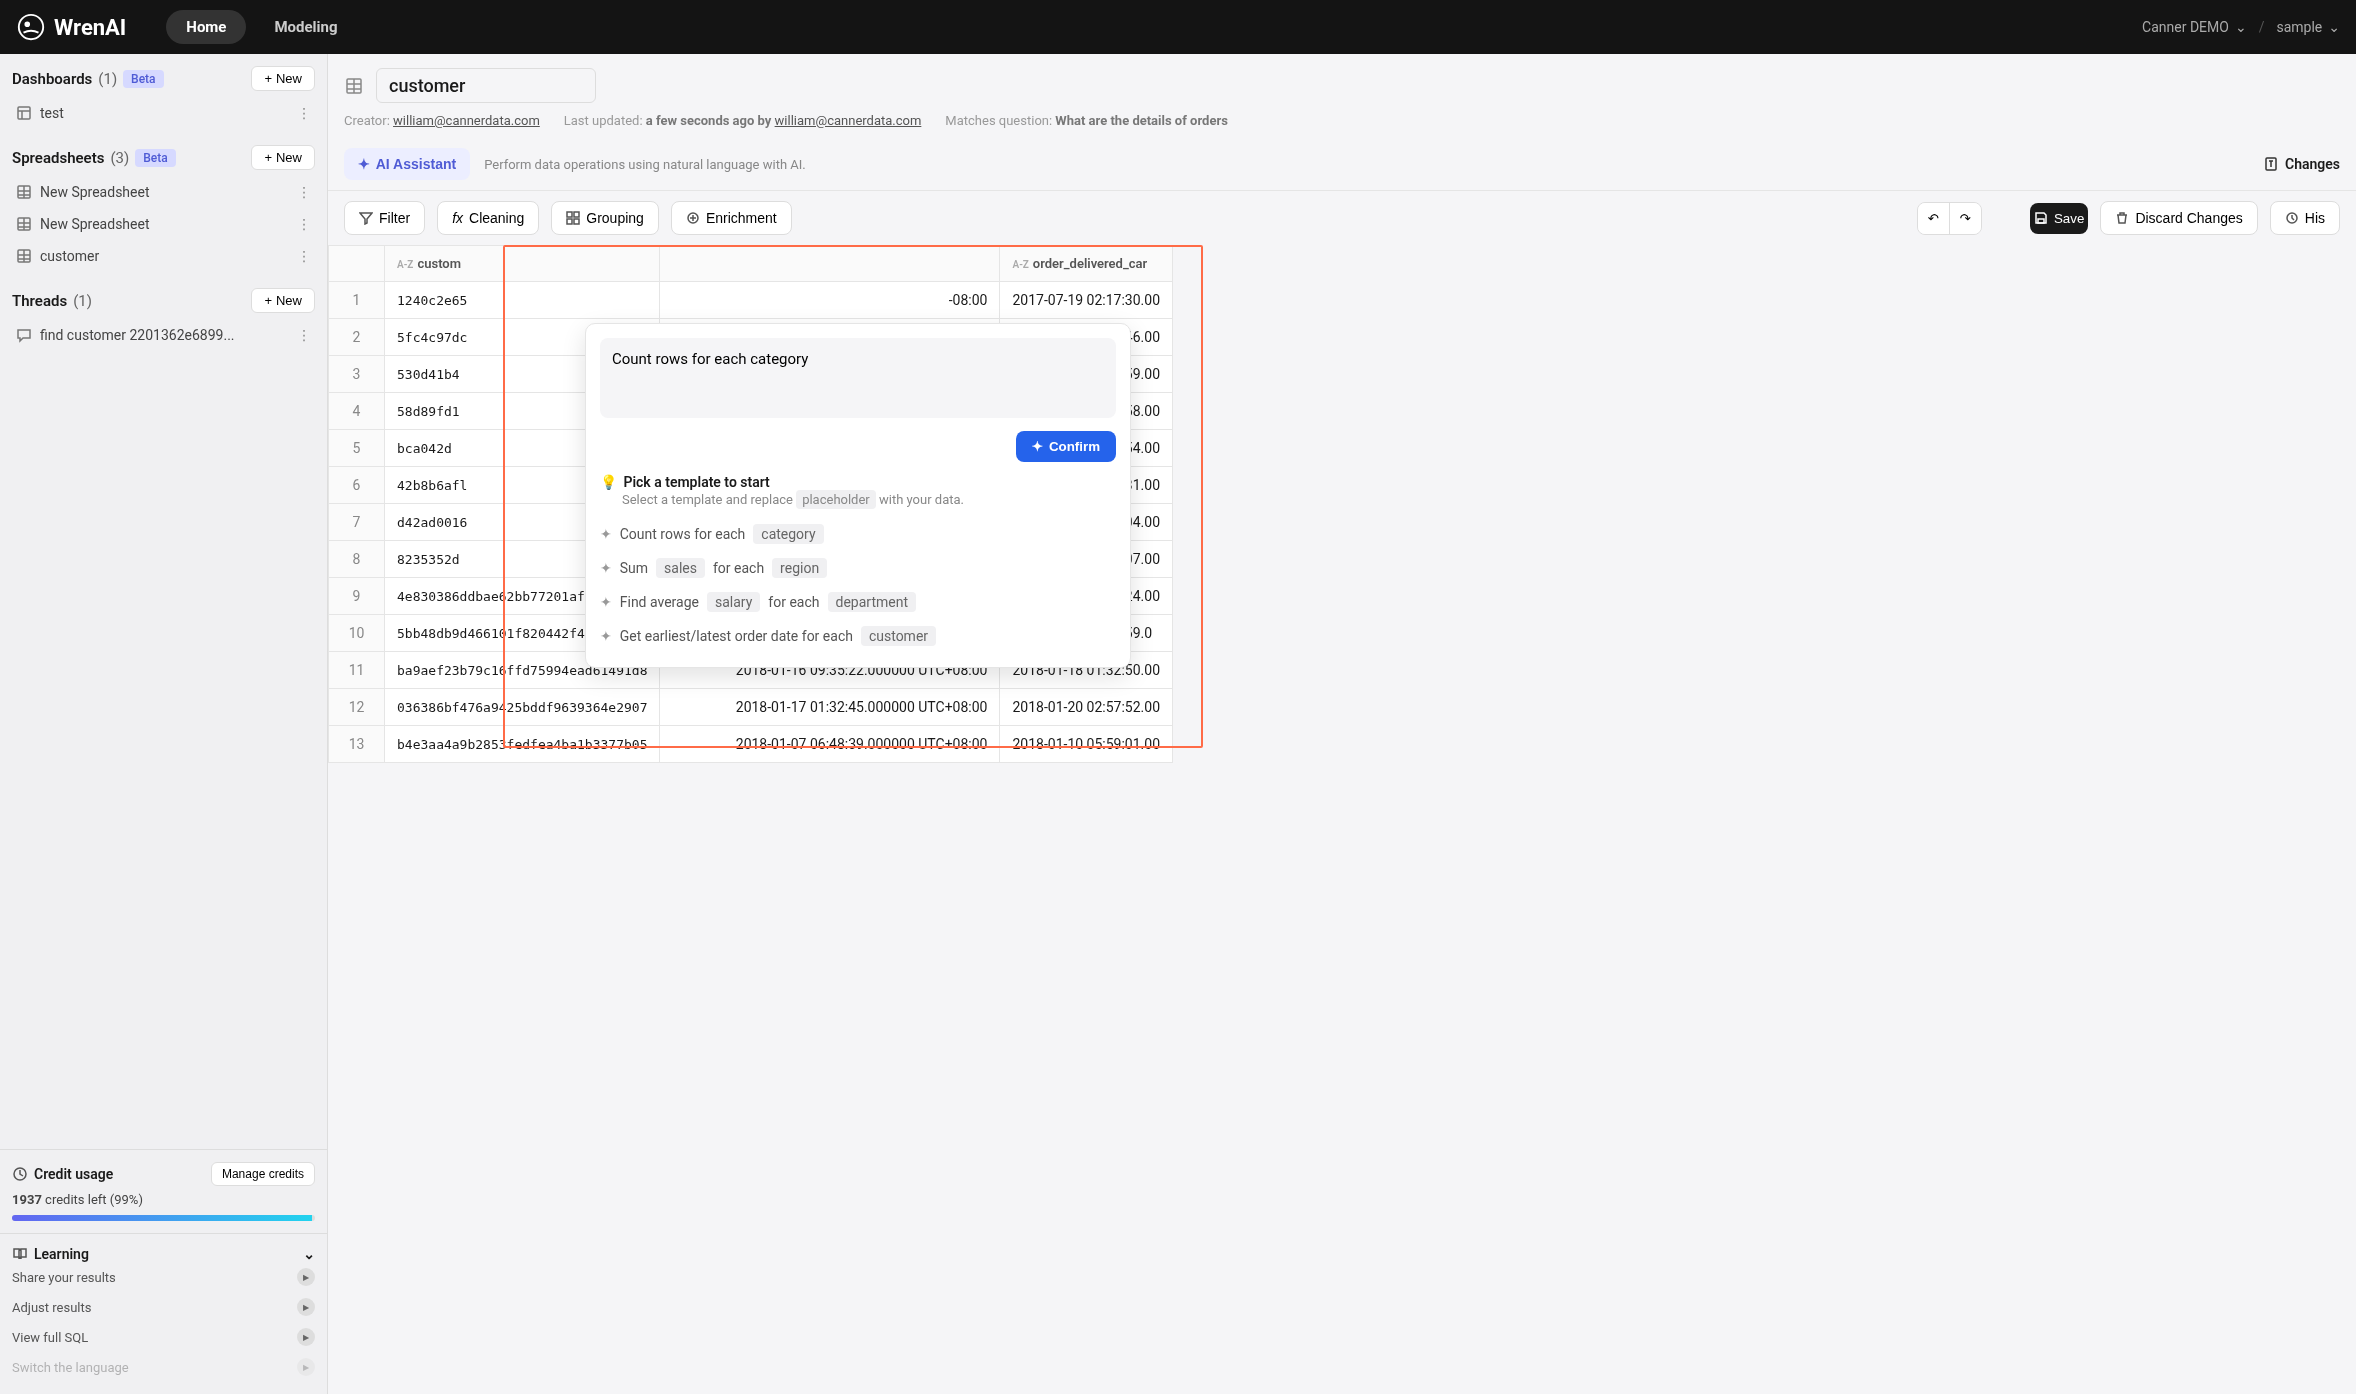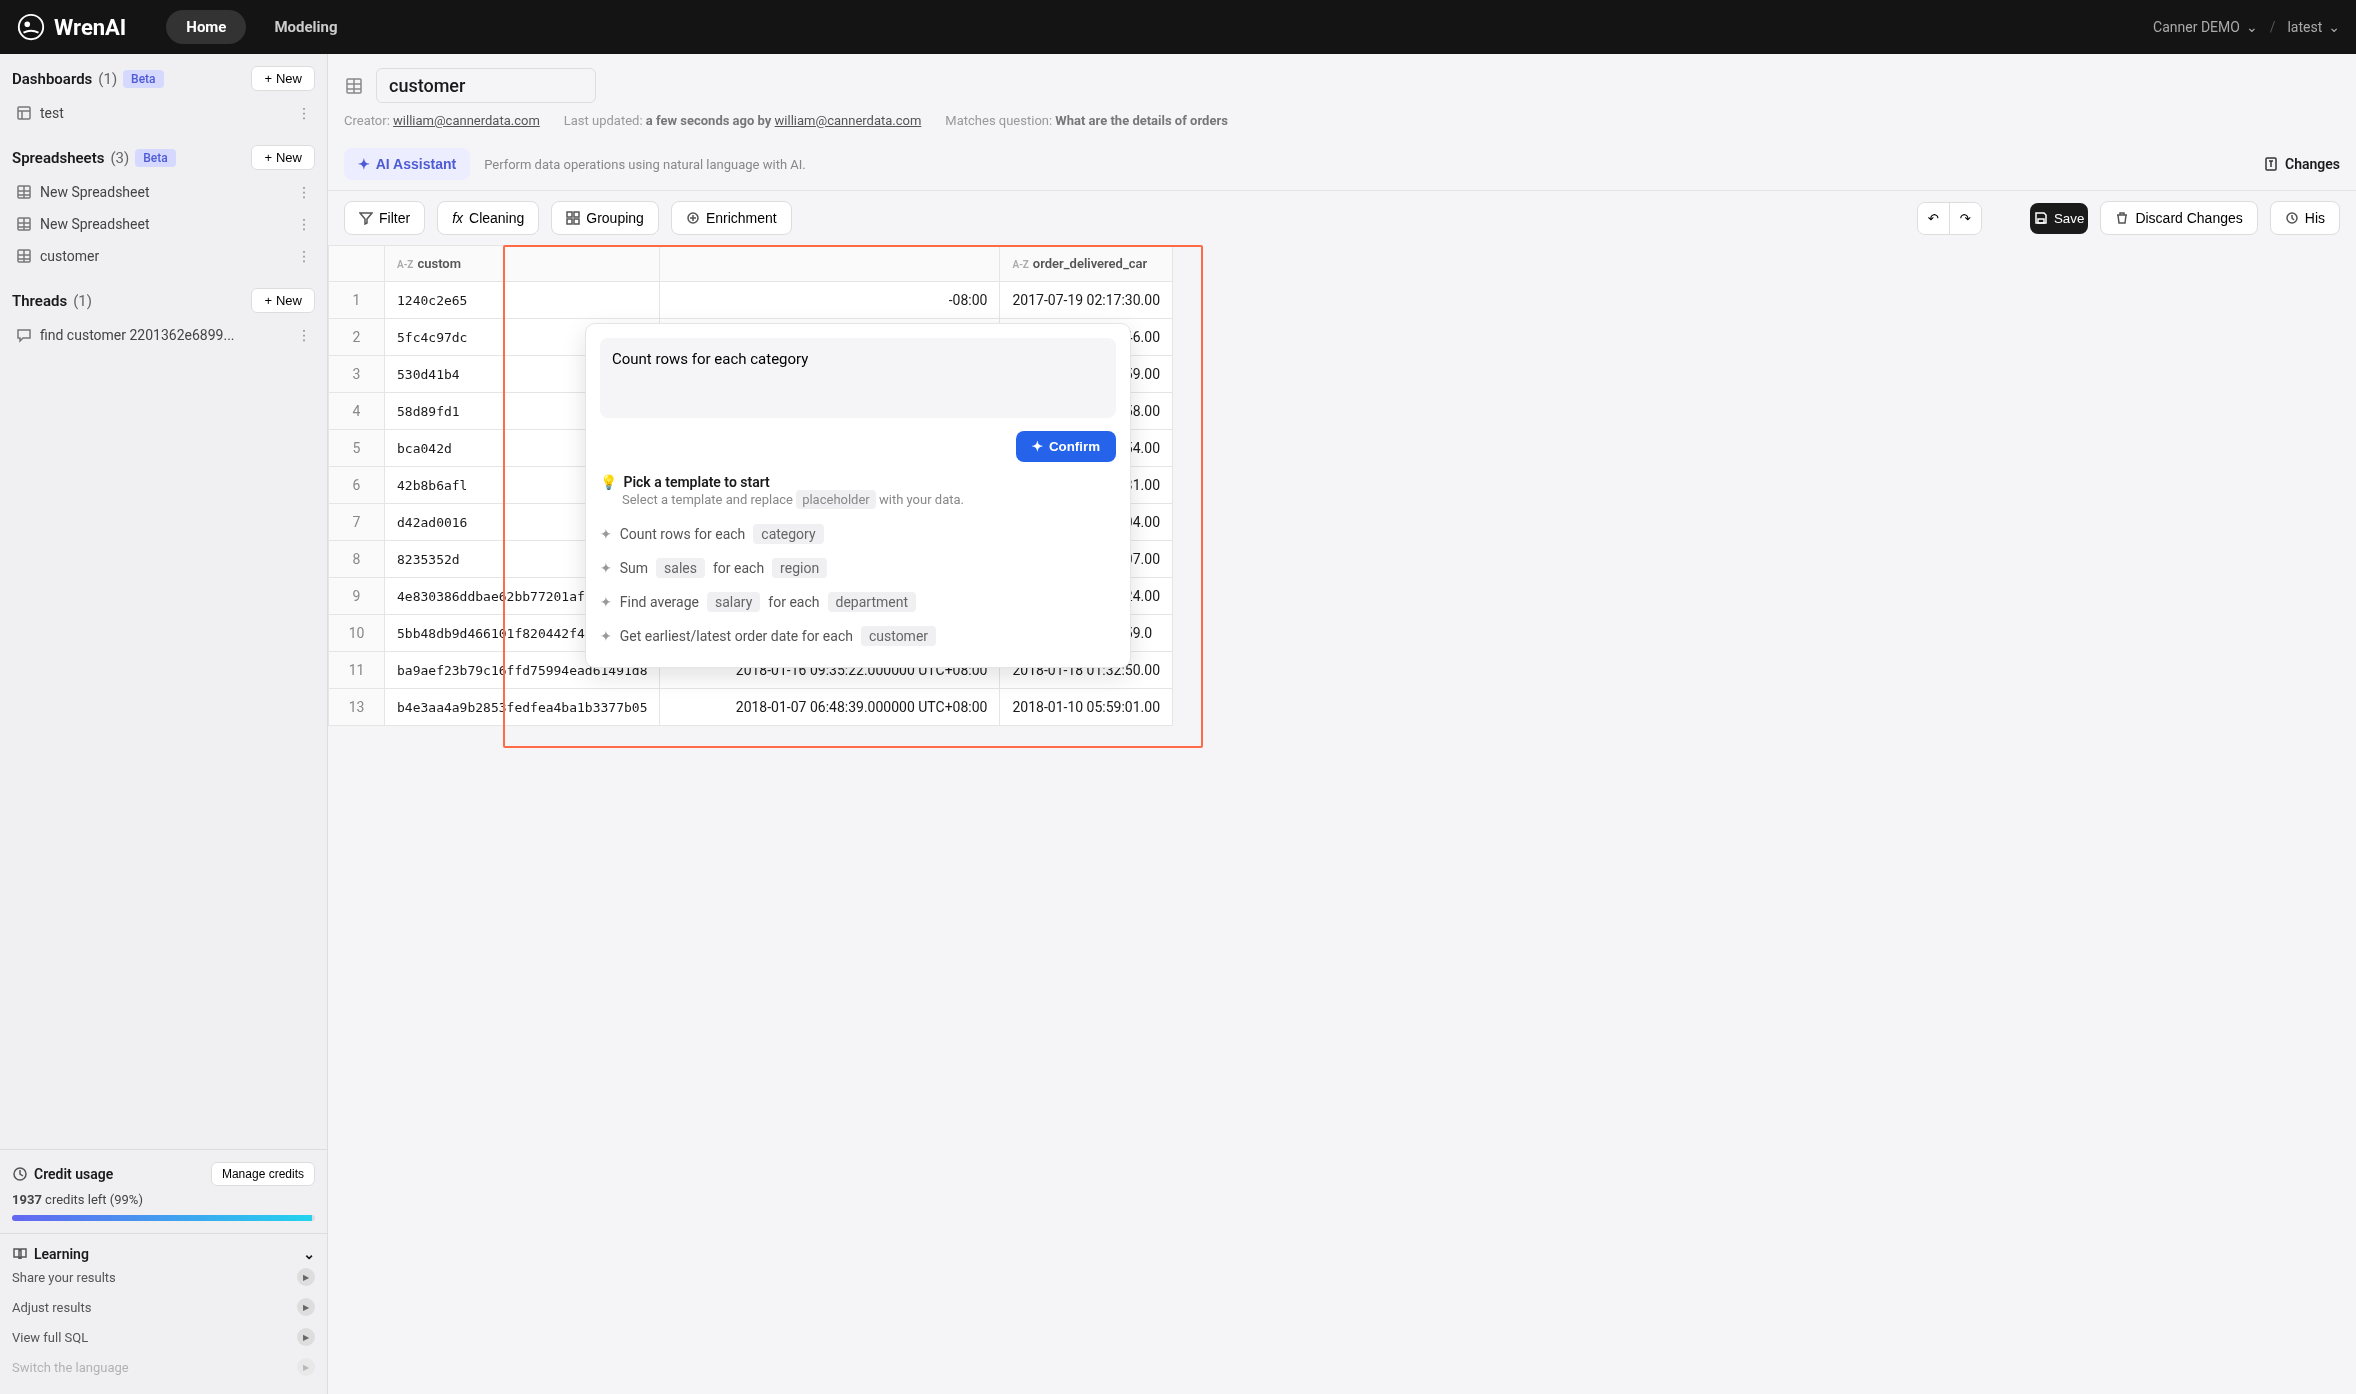--- a/index.html
+++ b/index.html
@@ -472,21 +472,21 @@
     <div class="nav-tab active">Home</div>
     <div class="nav-tab">Modeling</div>
   </div>
   <div class="top-right">
     <div class="dropdown-item">
       <span>Canner DEMO</span>
       <span class="chevron-down"></span>
     </div>
     <span class="sep">/</span>
     <div class="dropdown-item">
-      <span>latest</span>
+      <span>sample</span>
       <span class="chevron-down"></span>
     </div>
   </div>
 </div>
 
 <div class="main-layout">
   <div class="sidebar">
 
     <div class="sidebar-section">
       <div class="section-header">
@@ -772,20 +772,26 @@
     <td class="row-num">10</td>
     <td class="c0">5bb48db9d466101f820442f47014cf66</td>
     <td style="text-align:right">2018-01-13 23:51:28.000000 UTC+08:00</td>
     <td>2018-01-16 00:09:59.0</td>
   </tr>
             <tr>
     <td class="row-num">11</td>
     <td class="c0">ba9aef23b79c16ffd75994ead61491d8</td>
     <td style="text-align:right">2018-01-16 09:35:22.000000 UTC+08:00</td>
     <td>2018-01-18 01:32:50.00</td>
+  </tr>
+            <tr>
+    <td class="row-num">12</td>
+    <td class="c0">036386bf476a9425bddf9639364e2907</td>
+    <td style="text-align:right">2018-01-17 01:32:45.000000 UTC+08:00</td>
+    <td>2018-01-20 02:57:52.00</td>
   </tr>
             <tr>
     <td class="row-num">13</td>
     <td class="c0">b4e3aa4a9b2853fedfea4ba1b3377b05</td>
     <td style="text-align:right">2018-01-07 06:48:39.000000 UTC+08:00</td>
     <td>2018-01-10 05:59:01.00</td>
   </tr>
           </tbody>
       </table>
 

